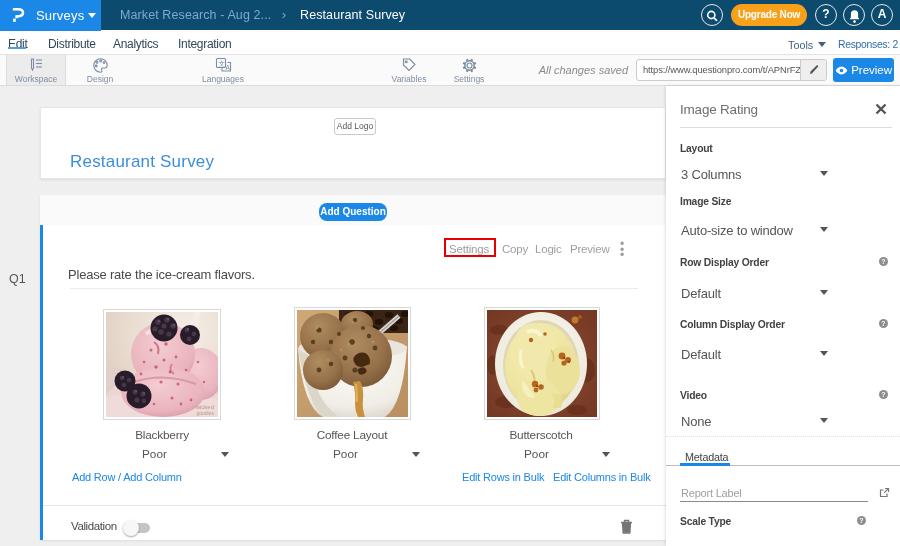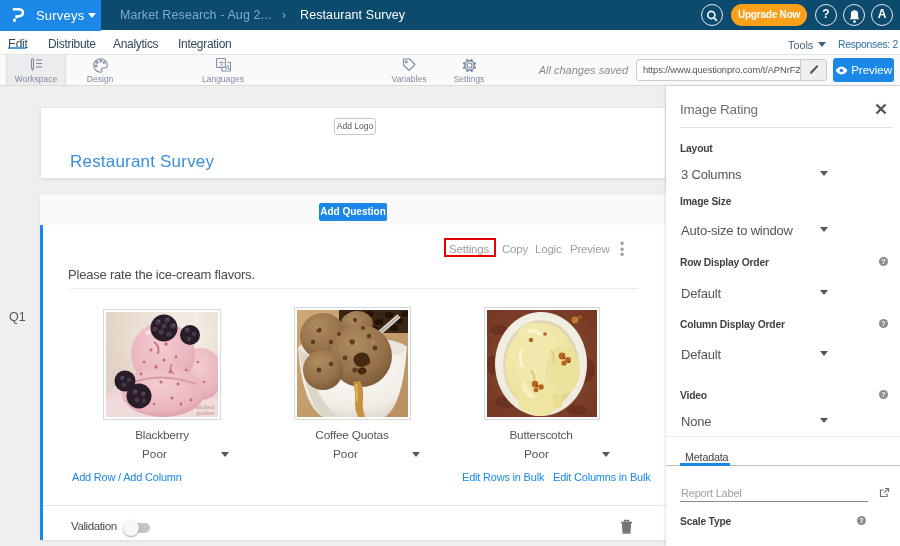--- a/index.html
+++ b/index.html
@@ -34,23 +34,23 @@
   .pencilseg { position:absolute; right:0; top:0; width:26px; height:20px; background:#eee; border-left:1px solid #ccc; border-radius:0 2px 2px 0; text-align:center; }
   .previewbtn { position:absolute; left:833px; top:3px; width:61px; height:24px; background:#1b87e6; border-radius:3px; color:#fff; font-size:11.5px; text-align:center; line-height:24px; }
 
   
   .card1 { position:absolute; left:40px; top:107px; width:626px; height:72px; background:#fff; border:1px solid #e6e6e6; box-shadow:0 1px 2px rgba(0,0,0,.08); }
   .addlogo { position:absolute; left:293px; top:10px; width:42px; height:17px; background:#fff; border:1px solid #c9c9c9; border-radius:3px; font-size:8.5px; color:#555; text-align:center; line-height:15px; }
   .rstitle { position:absolute; left:29px; top:44px; font-size:17px; color:#3c8edb; letter-spacing:0.2px; }
 
   .card2 { position:absolute; left:40px; top:195px; width:626px; height:345px; background:#fff; box-shadow:0 1px 2px rgba(0,0,0,.08); }
   .card2top { position:absolute; left:0; top:0; width:626px; height:30px; background:#fafafa; }
-  .addq { position:absolute; left:279px; top:8px; width:68px; height:18px; background:#1b87e6; border-radius:2px; color:#fff; font-size:10px; font-weight:bold; text-align:center; line-height:18px; }
+  .addq { position:absolute; left:279px; top:8px; width:68px; height:18px; background:#1b87e6; border-radius:8px; color:#fff; font-size:10px; font-weight:bold; text-align:center; line-height:18px; }
   .qblock { position:absolute; left:0; top:30px; width:626px; height:315px; background:#fff; border-left:3px solid #1b87e6; }
-  .q1 { position:absolute; left:9px; top:272px; font-size:12.5px; color:#555;margin-top:38px; }
+  .q1 { position:absolute; left:9px; top:272px; font-size:12.5px; color:#555; }
 
   .acts { font-size:11.5px; color:#9e9e9e; letter-spacing:-0.2px; }
   .setbox { left:444px; top:238px; width:52px; height:19px; border:2px solid #e60000; }
   .dots3 { left:620px; top:242px; width:4px; color:#9e9e9e; font-size:12px; line-height:5.5px; }
   .qtext { position:absolute; left:68px; top:267px; font-size:13px; color:#4a4a4a; letter-spacing:-0.2px; }
   .qline { position:absolute; left:70px; top:288px; width:568px; height:1px; background:#ebebeb; }
 
   .tile { position:absolute; background:#fff; border:1px solid #d8d8d8; padding:2px; }
   .tile svg { display:block; }
   .imglabel { position:absolute; top:428px; font-size:11.8px; color:#555; text-align:center; letter-spacing:-0.2px; }
@@ -422,21 +422,21 @@
     <g fill="#8a4512">
       <circle cx="77" cy="48" r="1.2"></circle>
         <circle cx="50" cy="76" r="1.2"></circle>
         <circle cx="82" cy="52" r="1"></circle>
     </g>
     <path d="M64 84 q6 6 2 14 l8 0 q3 -8 -2 -14z" fill="#e9dd92"></path>
   </svg>
 </div>
 
 <div class="imglabel abs" style="left:112px; width:100px;">Blackberry</div>
-<div class="imglabel abs" style="left:302px; width:100px;">Coffee Quotas</div>
+<div class="imglabel abs" style="left:302px; width:100px;">Coffee Layout</div>
 <div class="imglabel abs" style="left:491px; width:100px;">Butterscotch</div>
 
 <div class="poor abs" style="left:142px;">Poor</div>
 <span class="caret pcaret abs" style="left:221px;"></span>
 <div class="poor abs" style="left:333px;">Poor</div>
 <span class="caret pcaret abs" style="left:412px;"></span>
 <div class="poor abs" style="left:524px;">Poor</div>
 <span class="caret pcaret abs" style="left:602px;"></span>
 
 <div class="bluelink addrow abs">Add Row / Add Column</div>

